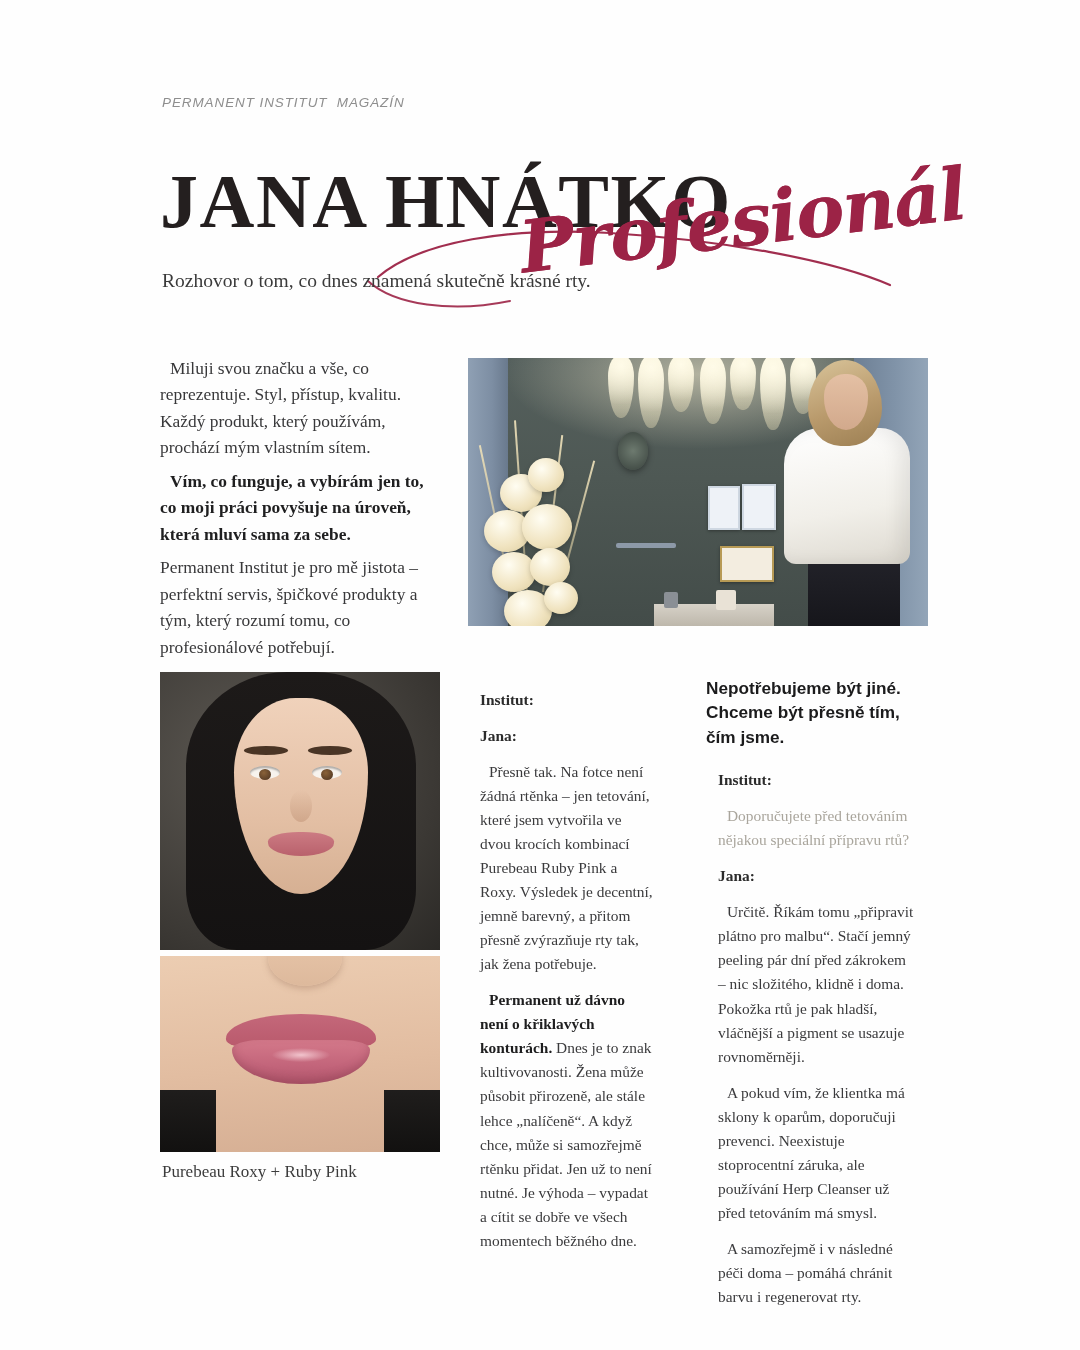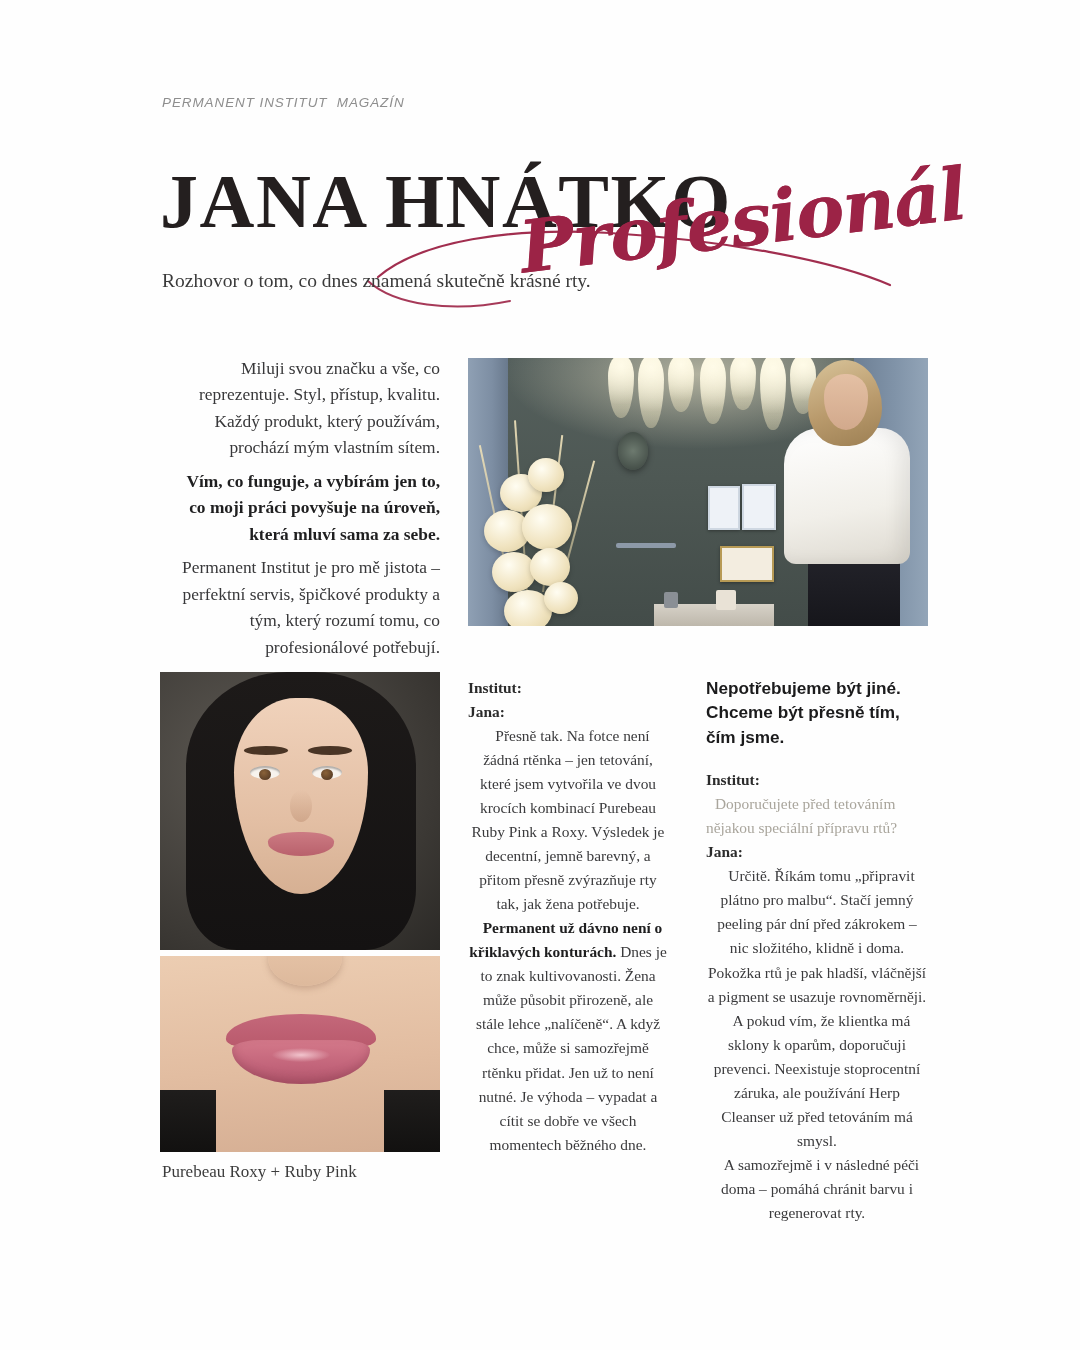--- a/index.html
+++ b/index.html
@@ -89,42 +89,41 @@
 
   
   .col-left  { position: absolute; left: 160px;  top: 355px; width: 280px; }
   .col-mid   { position: absolute; left: 468px;  top: 676px; width: 200px; }
   .col-right { position: absolute; left: 706px;  top: 676px; width: 222px; }
 
   .body-text {
     font-size: 17.4px;
     line-height: 1.52;
     color: #38383a;
-    text-align: right;
+    text-align: left;
   }
   .body-text p { margin: 0 0 7px 0; }
   .indent { text-indent: 10px; }
   .lead-bold { font-weight: 700; color: #1f1f20; }
 
   
   .qa { font-size: 15.4px; line-height: 1.56; }
-  .qa p { margin: 0; }
+  .qa p { margin: 12px; }
   .speaker {
     font-weight: 700;
     color: #2b2b2b;
     margin-top: 2px;
   }
   .question {
     color: #a9a59c;
     text-indent: 9px;
   }
   .answer {
     color: #3a3a3c;
     text-indent: 9px;
-    text-align: center;
   }
   .answer b { color: #1e1e1f; }
 
   
   .pullquote {
     font-family: "Liberation Sans", sans-serif;
     font-weight: 700;
     font-size: 17.2px;
     line-height: 1.42;
     color: #1b1b1c;

